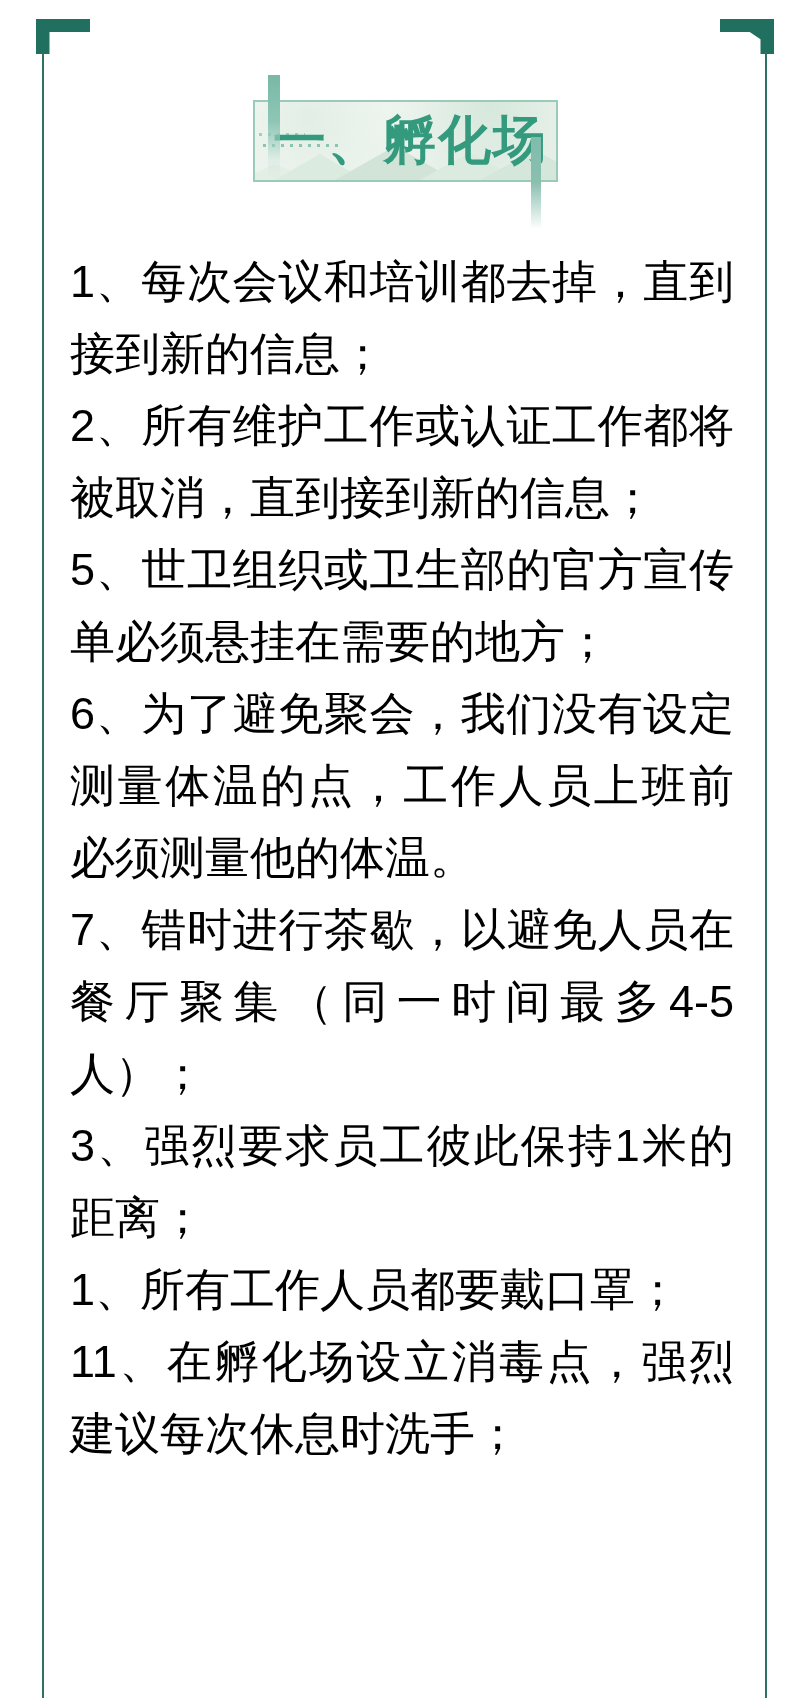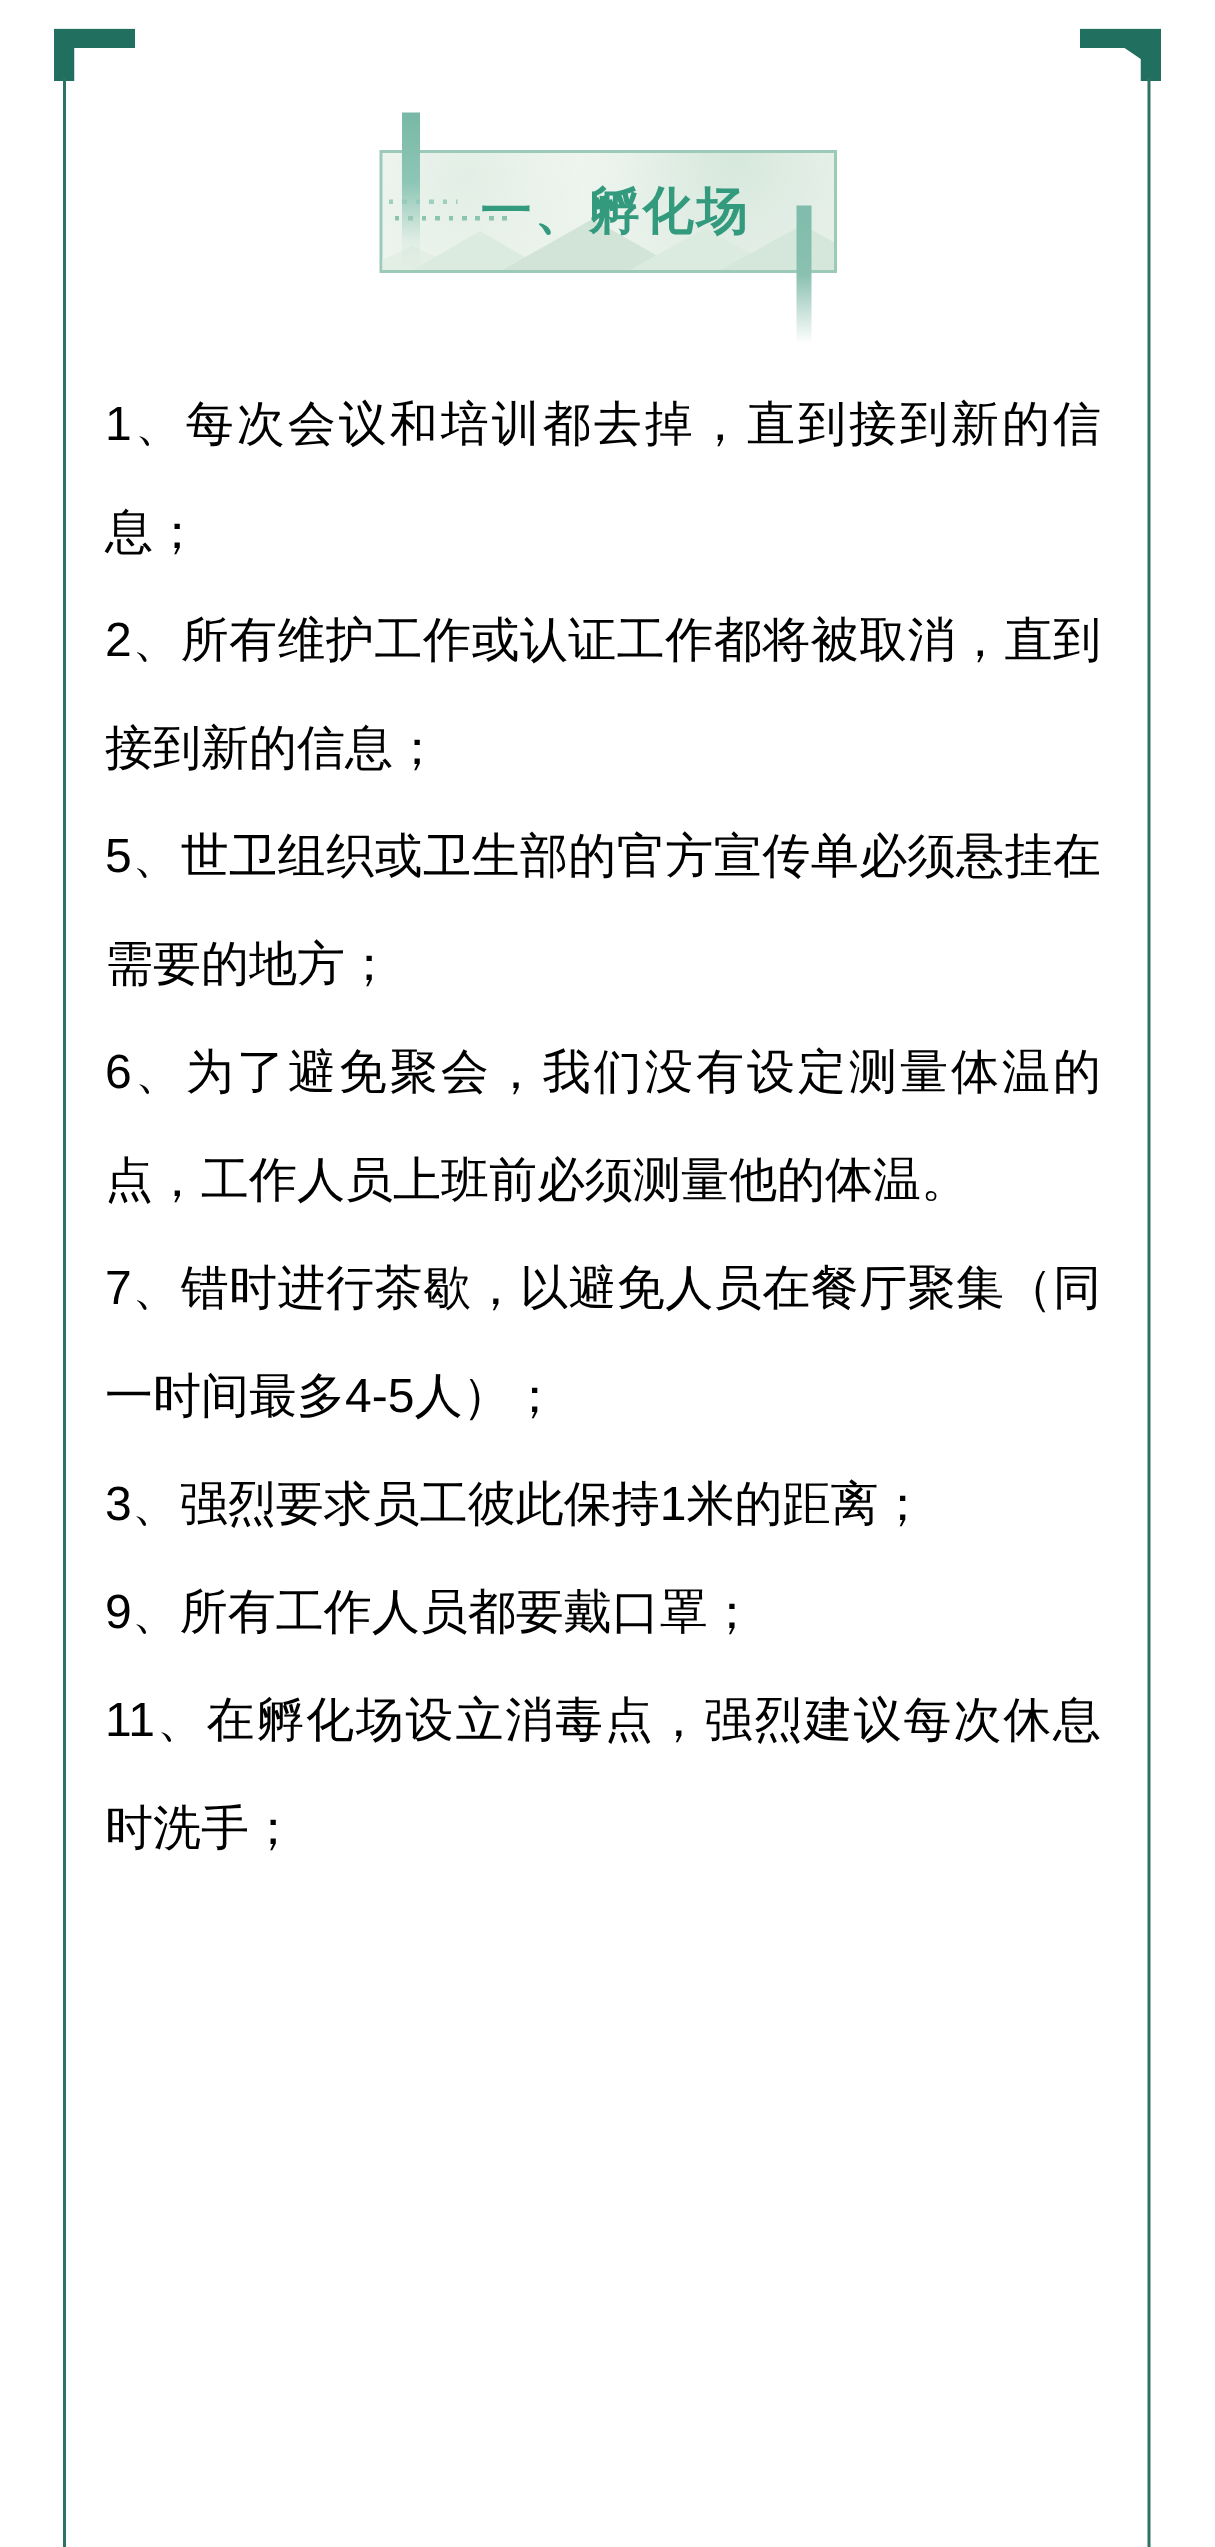--- a/index.html
+++ b/index.html
@@ -66,21 +66,21 @@
     height: 3px;
   }
   .dots-row-1 { left: 4px; top: 31px; width: 46px; background: repeating-linear-gradient(90deg, #9fcfbe 0 3px, transparent 3px 9px); }
   .dots-row-2 { left: 8px; top: 42px; width: 78px; background: repeating-linear-gradient(90deg, #8cc4b2 0 3px, transparent 3px 9px); }
   .title-inner {
     position: absolute; inset: 0;
     display: flex; align-items: center; justify-content: center;
     z-index: 4;
   }
   .section-title {
-    font-size: 34px;
+    font-size: 53px;
     font-weight: bold;
     color: #349a7e;
     letter-spacing: 2px;
     text-indent: 10px;
     white-space: nowrap;
     text-align: right;
   }
 
   
   .accent-bar { position: absolute; z-index: 3; }
@@ -91,21 +91,21 @@
   .accent-bar-right {
     left: 531px; top: 137px; width: 10px; height: 92px;
     background: linear-gradient(180deg, #7fbcab 0%, #8ac0b0 50%, rgba(190,222,211,0) 100%);
   }
 
   
   .content {
     position: absolute;
     left: 70px; top: 246px;
     width: 664px;
-    font-size: 32px;
+    font-size: 45px;
     line-height: 72px;
     color: #000000;
     text-align: justify;
     z-index: 1;
   }
   .content p { margin: 0; padding: 0; }
 </style>
 </head>
 <body>
 
@@ -131,17 +131,17 @@
   <div class="accent-bar accent-bar-left"></div>
   <div class="accent-bar accent-bar-right"></div>
 
   <div class="content">
       <p>1、每次会议和培训都去掉，直到接到新的信息；</p>
       <p>2、所有维护工作或认证工作都将被取消，直到接到新的信息；</p>
       <p>5、世卫组织或卫生部的官方宣传单必须悬挂在需要的地方；</p>
       <p>6、为了避免聚会，我们没有设定测量体温的点，工作人员上班前必须测量他的体温。</p>
       <p>7、错时进行茶歇，以避免人员在餐厅聚集（同一时间最多4-5人）；</p>
       <p>3、强烈要求员工彼此保持1米的距离；</p>
-      <p>9、所有工作人员都要戴口罩；</p>
+      <p>1、所有工作人员都要戴口罩；</p>
       <p>11、在孵化场设立消毒点，强烈建议每次休息时洗手；</p>
     </div>
 
 </div>
 
 </body></html>

